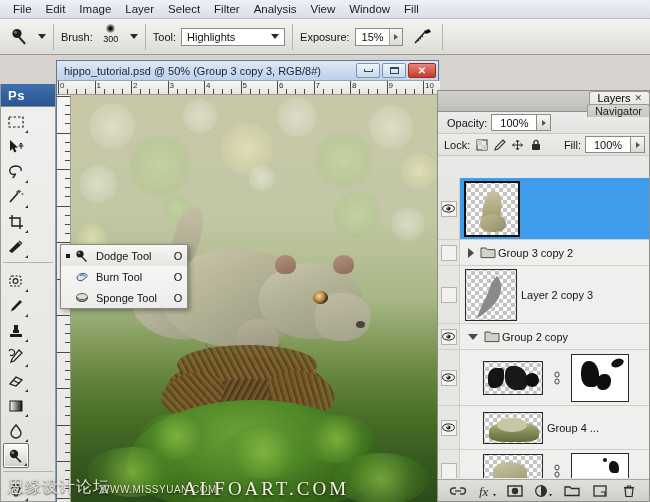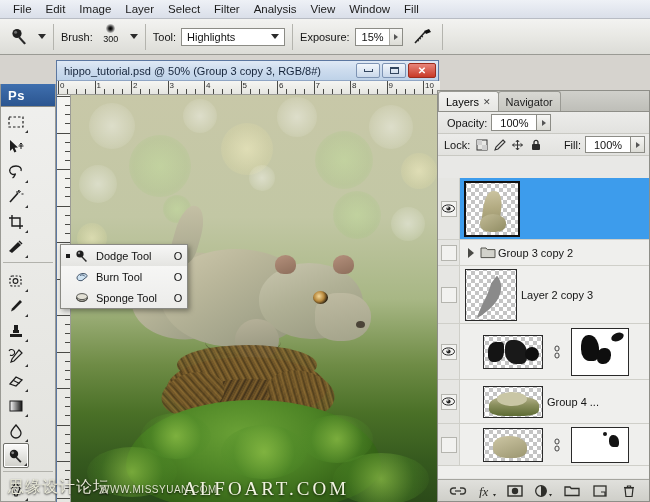--- a/index.html
+++ b/index.html
@@ -217,20 +217,21 @@
   
   #layerspanel {
     position: absolute; left: 437px; top: 90px; width: 213px; height: 412px;
     background: #e8e8e6;
     border: 1px solid #8e8e88;
   }
   #panel-tabs {
     height: 21px; display: flex; align-items: flex-end;
     background: linear-gradient(to bottom,#d0d0cb,#bebeb8);
     border-bottom: 1px solid #8e8e88;
+    flex-direction: column;
   }
   .ptab {
     height: 20px; padding: 0 7px; display: flex; align-items: center; gap: 4px;
     font-size: 11px; color: #1d1d1d;
     background: linear-gradient(to bottom,#d8d8d3,#c6c6c0);
     border: 1px solid #9a9a94; border-bottom: none;
     border-radius: 3px 3px 0 0; margin-right: -1px;
   }
   .ptab.active {
     background: linear-gradient(to bottom,#f2f2f0,#e6e6e3);
@@ -831,20 +832,38 @@
         <span class="eye-box"></span>
       </div>
       <div class="thumb" style="width:50px; height:50px;">
         <div style="position:absolute; left:8px; top:5px; width:32px; height:42px;
              background:#8a8a8a;
              clip-path: path('M22 0 C30 10 26 24 14 34 C8 39 4 42 2 42 C6 30 14 18 16 8 Z');"></div>
       </div>
       <span class="layer-name">Layer 2 copy 3</span>
     </div>
 
+    <div class="layer-row" style="height:26px">
+      <div class="eye-col">
+        <span class="eye-box">
+          <svg width="13" height="9" viewBox="0 0 13 9">
+              <ellipse cx="6.5" cy="4.5" rx="6" ry="3.6" fill="none" stroke="#222" stroke-width="1"></ellipse>
+              <circle cx="6.5" cy="4.5" r="2.1" fill="#222"></circle>
+              <circle cx="5.8" cy="3.8" r=".7" fill="#fff"></circle>
+            </svg>
+        </span>
+      </div>
+      <span class="disc-tri open"></span>
+      <span class="folder-ico">
+        <svg width="16" height="13" viewBox="0 0 16 13">
+            <path d="M1 2 h5 l1.4 1.6 H15 v8 H1 Z" fill="#d2d2cb" stroke="#54544e" stroke-width="1"></path>
+          </svg>
+      </span>
+      <span class="layer-name">Group 2 copy</span>
+    </div>
 
     <div class="layer-row" style="height:56px">
       <div class="eye-col">
         <span class="eye-box">
           <svg width="13" height="9" viewBox="0 0 13 9">
               <ellipse cx="6.5" cy="4.5" rx="6" ry="3.6" fill="none" stroke="#222" stroke-width="1"></ellipse>
               <circle cx="6.5" cy="4.5" r="2.1" fill="#222"></circle>
               <circle cx="5.8" cy="3.8" r=".7" fill="#fff"></circle>
             </svg>
         </span>

